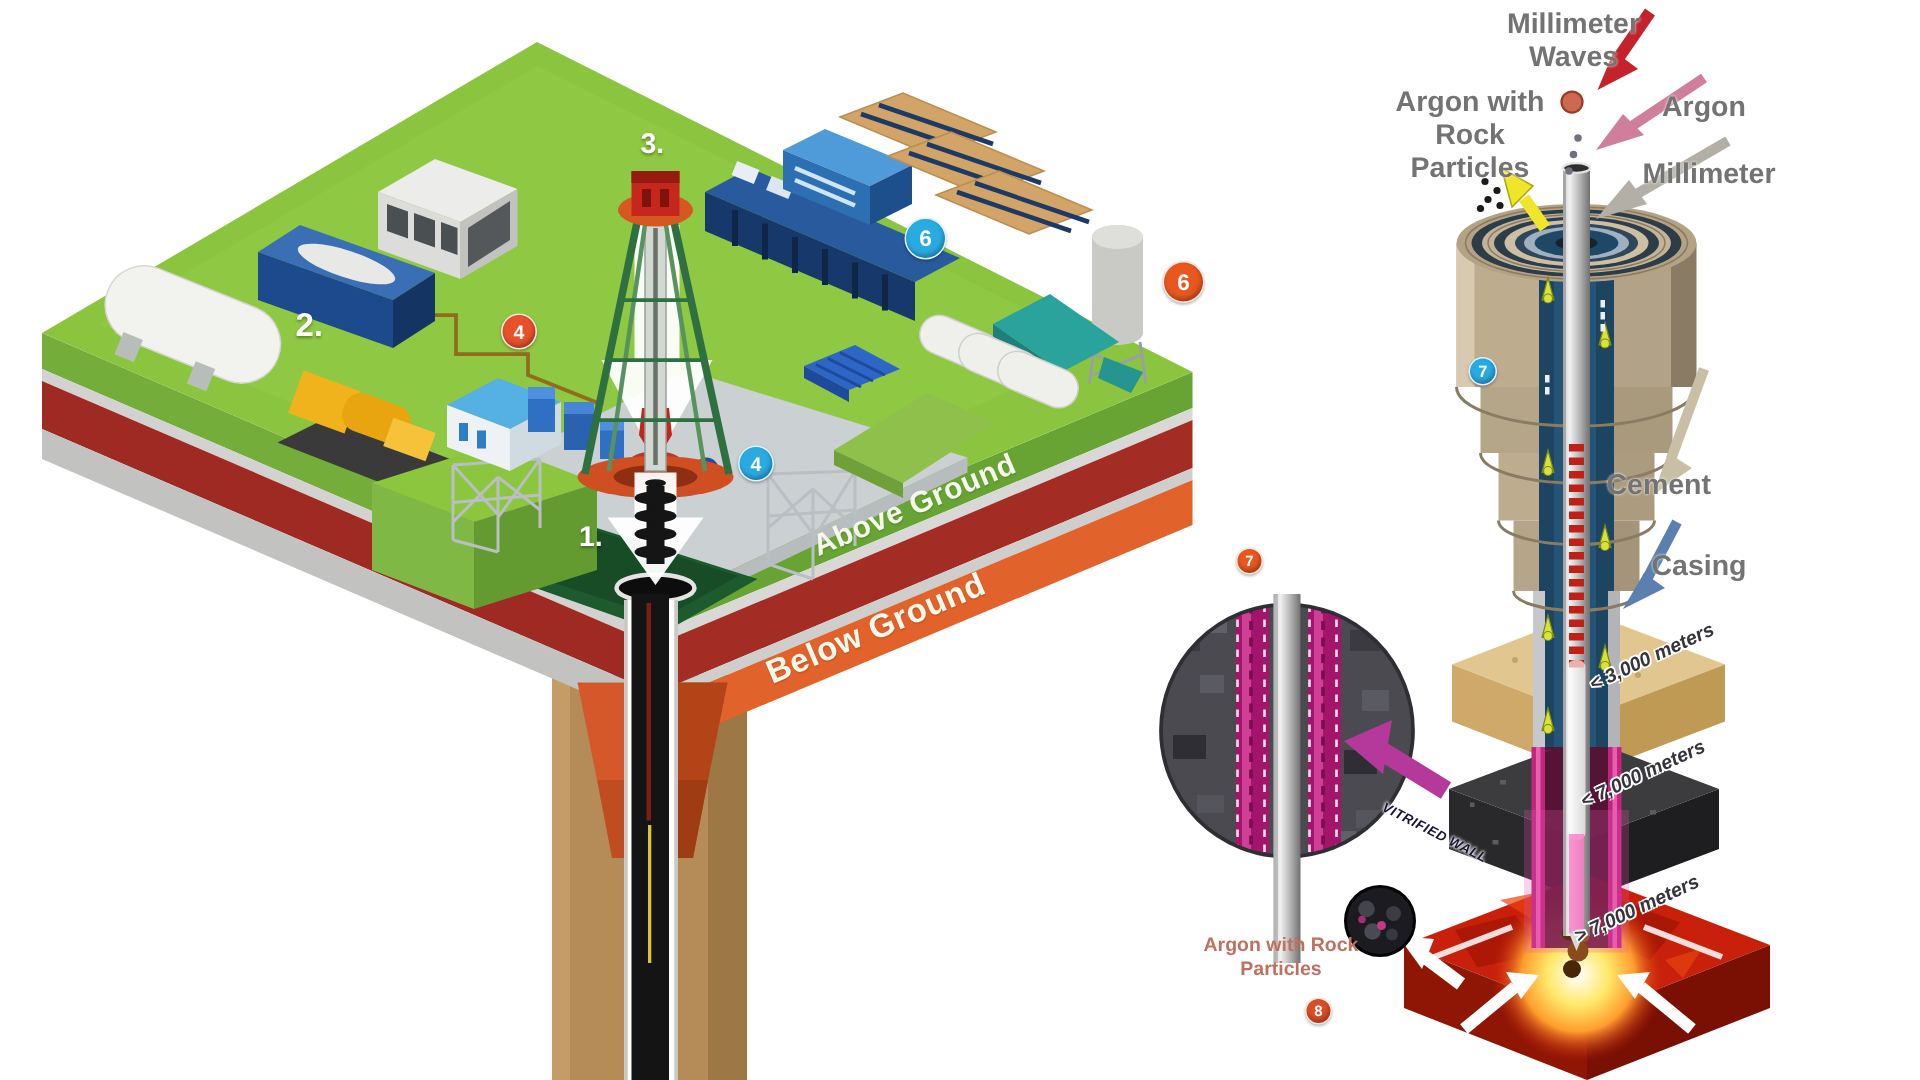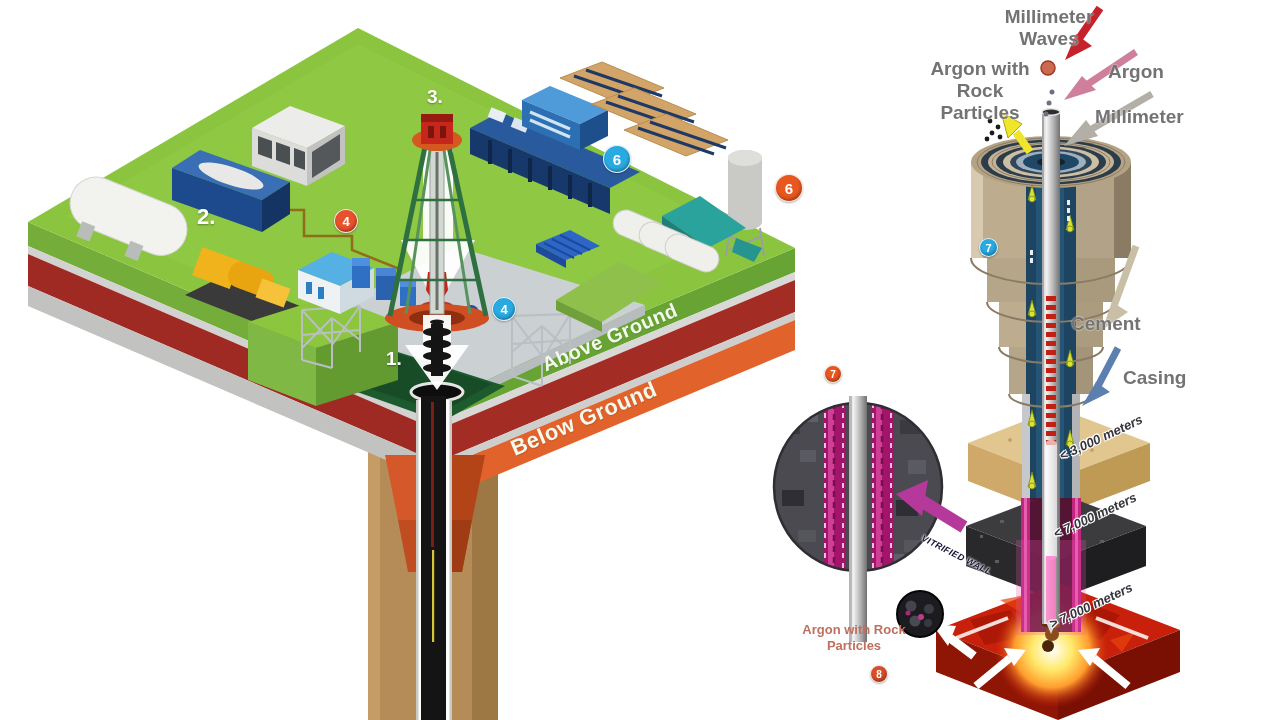--- a/index.html
+++ b/index.html
@@ -493,21 +493,21 @@
   <div class="badge orange" style="left:775px;top:174px;width:26px;height:26px;font-size:15px;">6</div>
   <div class="badge blue" style="left:979px;top:238px;width:17px;height:17px;font-size:11px;">7</div>
   <div class="badge orange" style="left:824px;top:365px;width:16px;height:16px;font-size:10px;">7</div>
   <div class="badge orange" style="left:870px;top:665px;width:16px;height:16px;font-size:10px;background:#d94e26;">8</div>
 
   <div class="glabel ctr" style="left:1003px;top:6px;width:92px;">Millimeter Waves</div>
   <div class="glabel" style="left:1070px;top:61px;margin-left:38px;">Argon</div>
   <div class="glabel" style="left:1095px;top:106px;">Millimeter</div>
   <div class="glabel ctr" style="left:925px;top:58px;width:110px;">Argon with Rock Particles</div>
   <div class="glabel" style="left:1071px;top:300px;margin-top:13px;">Cement</div>
-  <div class="glabel" style="left:1101px;top:367px;margin-left:22px;">Casing</div>
+  <div class="glabel" style="left:1101px;top:367px;">Casing</div>
 
   <div class="depth" style="left:1056px;top:430px;">&lt; 3,000 meters</div>
   <div class="depth" style="left:1050px;top:508px;">&lt; 7,000 meters</div>
   <div class="depth" style="left:1046px;top:598px;">&gt; 7,000 meters</div>
 
   <div class="vitrified" style="left:918px;top:550px;">VITRIFIED WALL</div>
   <div class="rocklabel" style="left:802px;top:622px;width:104px;">Argon with Rock Particles</div>
 </div>
 
 </body></html>

